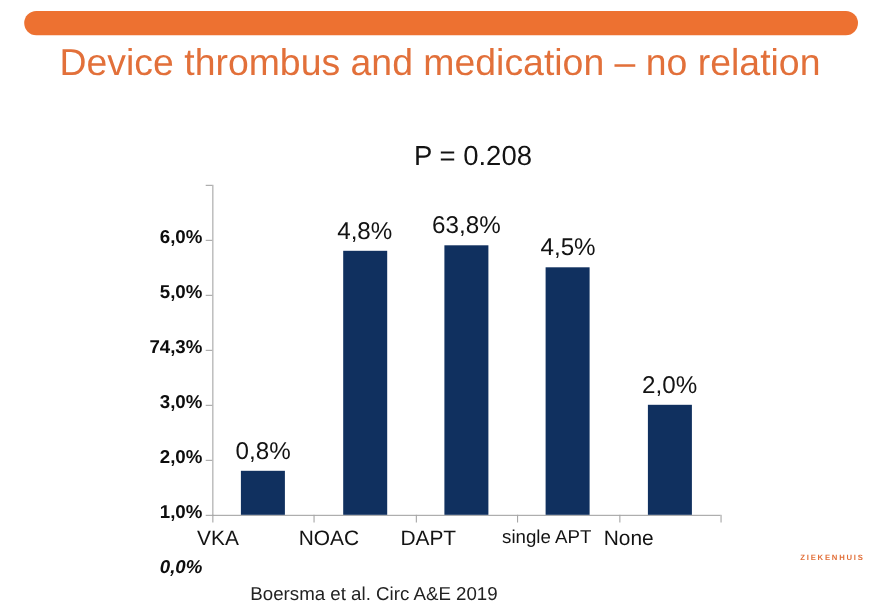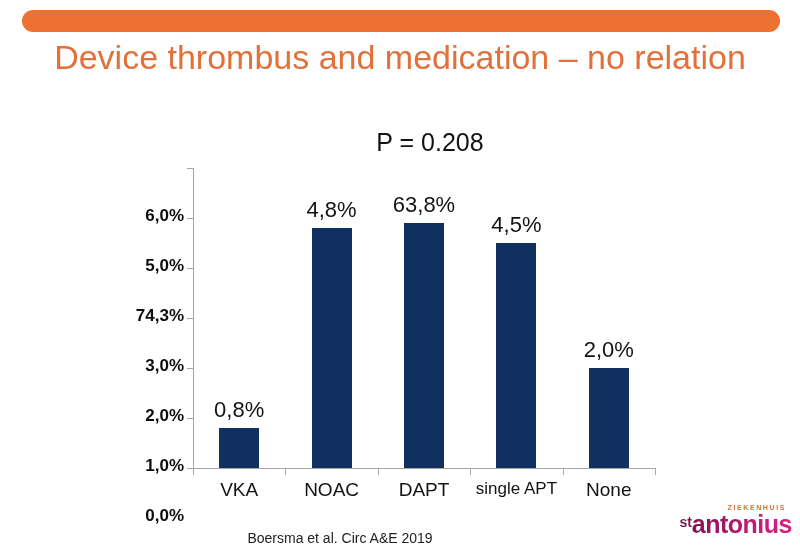--- a/index.html
+++ b/index.html
@@ -116,37 +116,36 @@
   .bar-value {
     position: absolute;
     text-align: center;
     font-size: 22px;
     color: #131313;
     white-space: nowrap;
   }
   .cat-label {
     position: absolute;
     top: 479px;
-    text-align: center;
     font-size: 19px;
     color: #131313;
     white-space: nowrap;
   }
   .cat-label.small {
     font-size: 17px;
   }
 
   
   #source-note {
     position: absolute;
     left: 0;
     top: 530px;
     width: 680px;
     text-align: center;
-    font-size: 14px;
+    font-size: 17px;
     color: #222222;
   }
 
   
   #logo {
     position: absolute;
     right: 8px;
     bottom: 6px;
     width: 140px;
     height: 44px;
@@ -184,21 +183,21 @@
 <div id="slide-title">Device thrombus and medication – no relation</div>
 
 <div id="chart">
 
   <div id="chart-title">P = 0.208</div>
 
   <div id="y-axis-line"></div>
   <div id="x-axis-line"></div>
 
   <div id="y-labels">
-      <div class="y-label" style="top: 468px;">0,0%</div>
+      <div class="y-label" style="top: 468px; font-style: italic;">0,0%</div>
       <div class="y-label" style="top: 418px;">1,0%</div>
       <div class="y-label" style="top: 368px;">2,0%</div>
       <div class="y-label" style="top: 318px;">3,0%</div>
       <div class="y-label" style="top: 268px;">74,3%</div>
       <div class="y-label" style="top: 218px;">5,0%</div>
       <div class="y-label" style="top: 168px;">6,0%</div>
     </div>
   <div id="y-ticks">
       <div class="y-tick" style="top: 468px;"></div>
       <div class="y-tick" style="top: 418px;"></div>
@@ -235,14 +234,13 @@
       <div class="cat-label small" style="left: 456.4px; width: 120px;">single APT</div>
       <div class="cat-label" style="left: 548.8px; width: 120px;">None</div>
     </div>
 
 </div>
 
 <div id="source-note">Boersma et al. Circ A&amp;E 2019</div>
 
 <div id="logo">
   <div id="logo-top">ZIEKENHUIS</div>
-  <div id="logo-main"><span id="logo-st">st</span><span>antonius</span></div>
 </div>
 
 </body></html>

